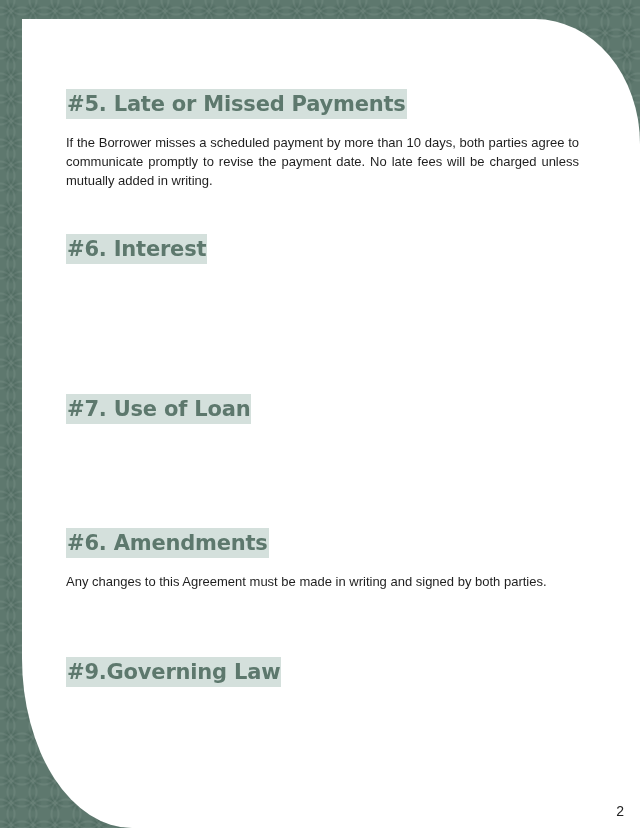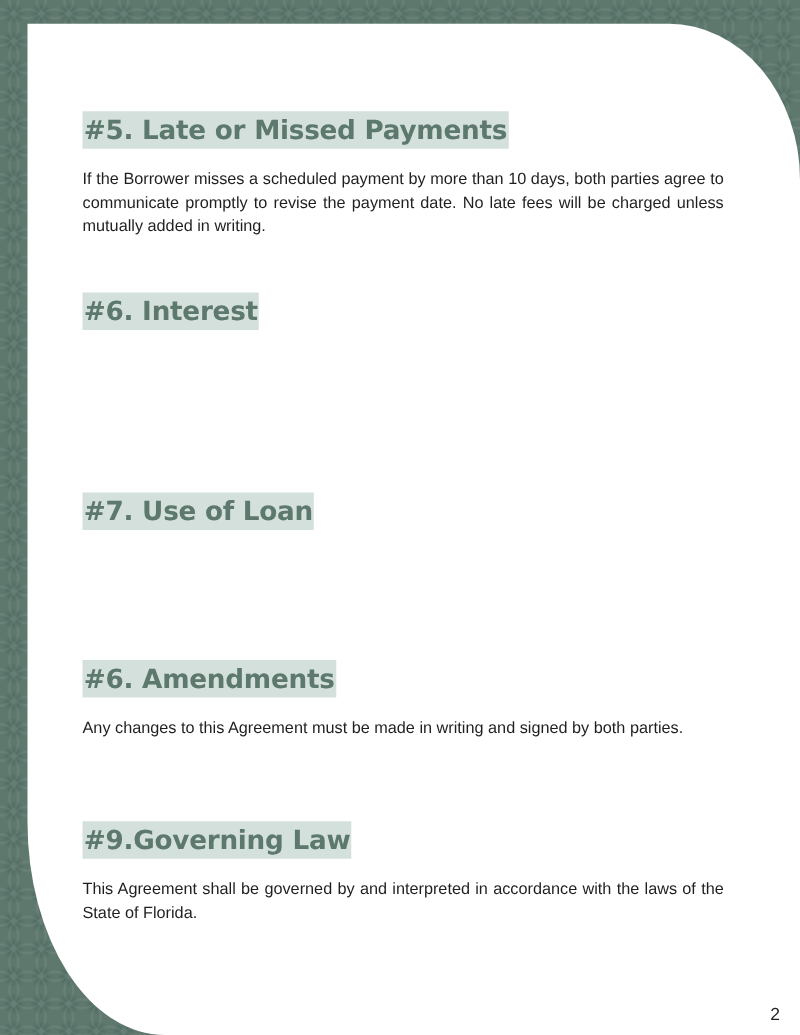--- a/index.html
+++ b/index.html
@@ -66,16 +66,15 @@
   <h2 class="heading">#7. Use of Loan</h2>
 </div>
 
 <div class="section" style="top:528px;">
   <h2 class="heading">#6. Amendments</h2>
   <p class="body">Any changes to this Agreement must be made in writing and signed by both parties.</p>
 </div>
 
 <div class="section" style="top:612px;margin-top:45px;">
   <h2 class="heading">#9.Governing Law</h2>
-  <p class="body">This Agreement shall be governed by and interpreted in accordance with the laws of the State of Florida.</p>
 </div>
 
 <div class="page-number">2</div>
 
 </body></html>

